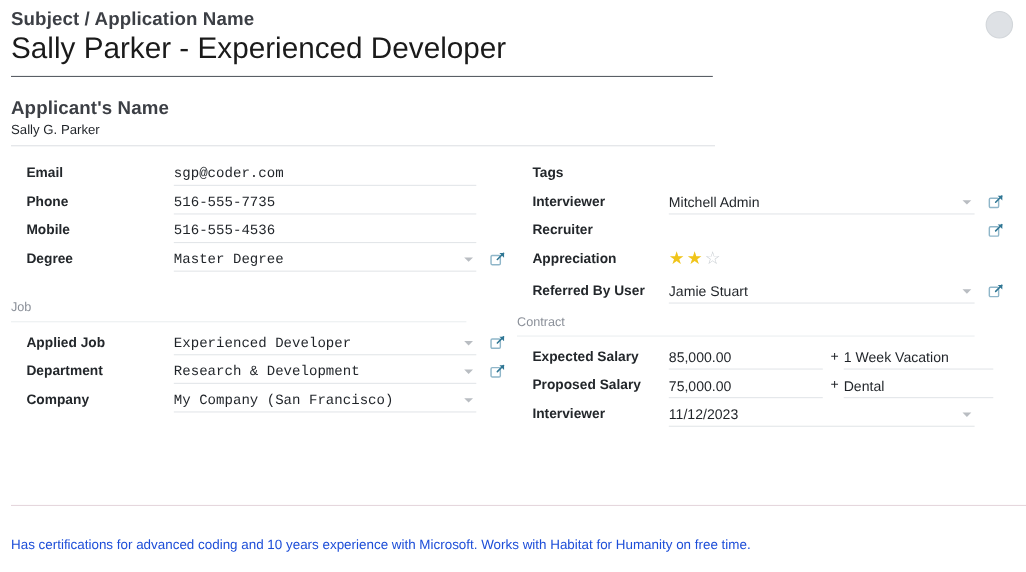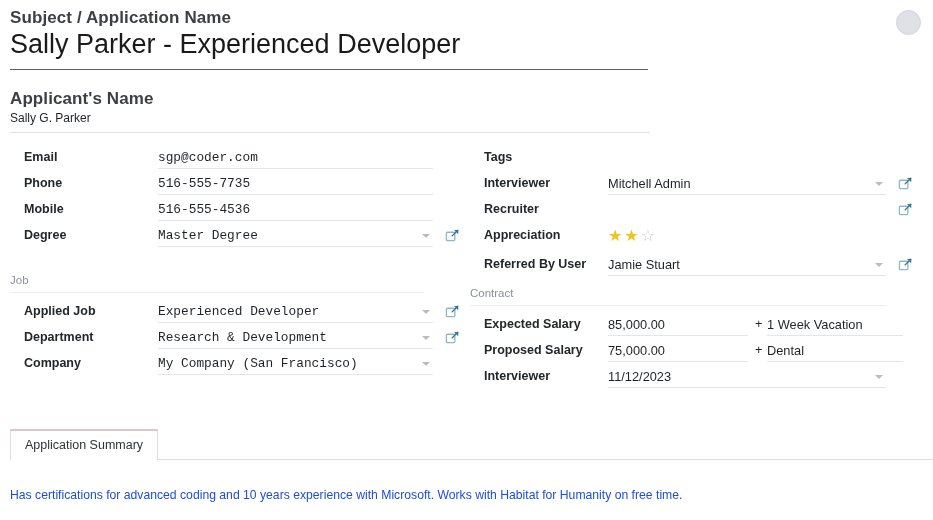--- a/index.html
+++ b/index.html
@@ -353,18 +353,17 @@
             <span class="caret"></span>
           </div>
         </div>
       </div>
 
     </div>
   </div>
 
   <div class="tabs">
     <div class="tab-strip"></div>
-    <div class="tab">Application Summary</div>
   </div>
 
   <div class="tab-body">Has certifications for advanced coding and 10 years experience with Microsoft. Works with Habitat for Humanity on free time.</div>
 
 </div>
 
 </body></html>

